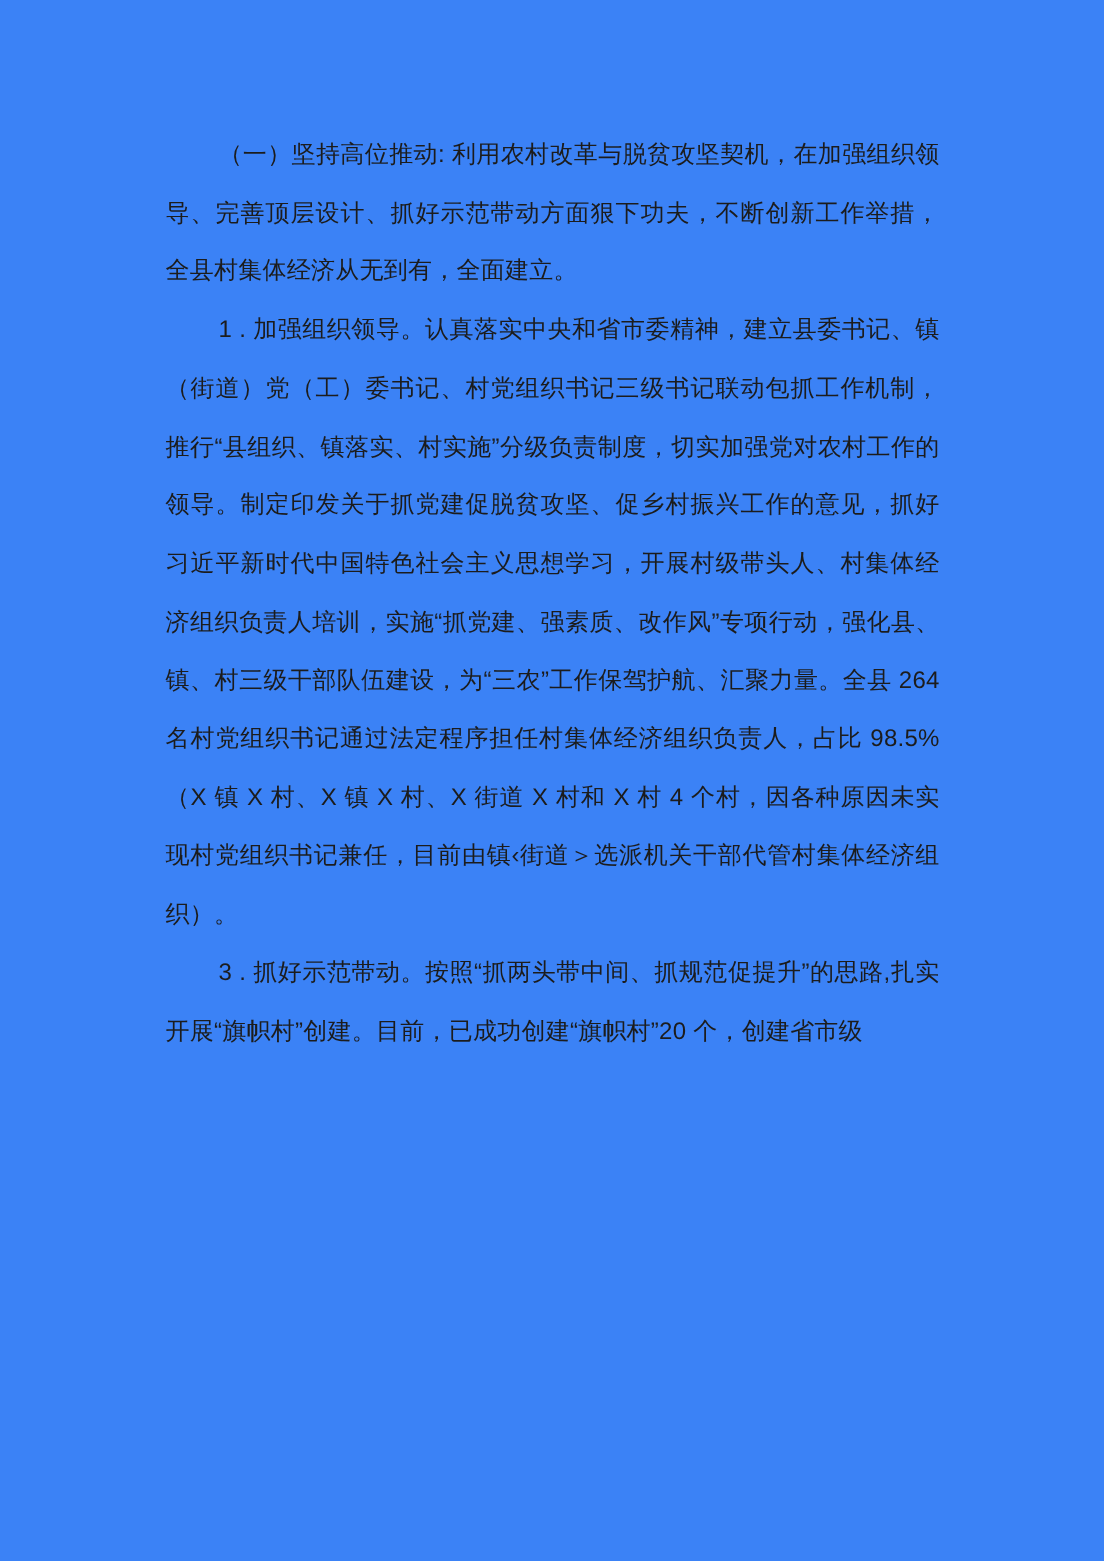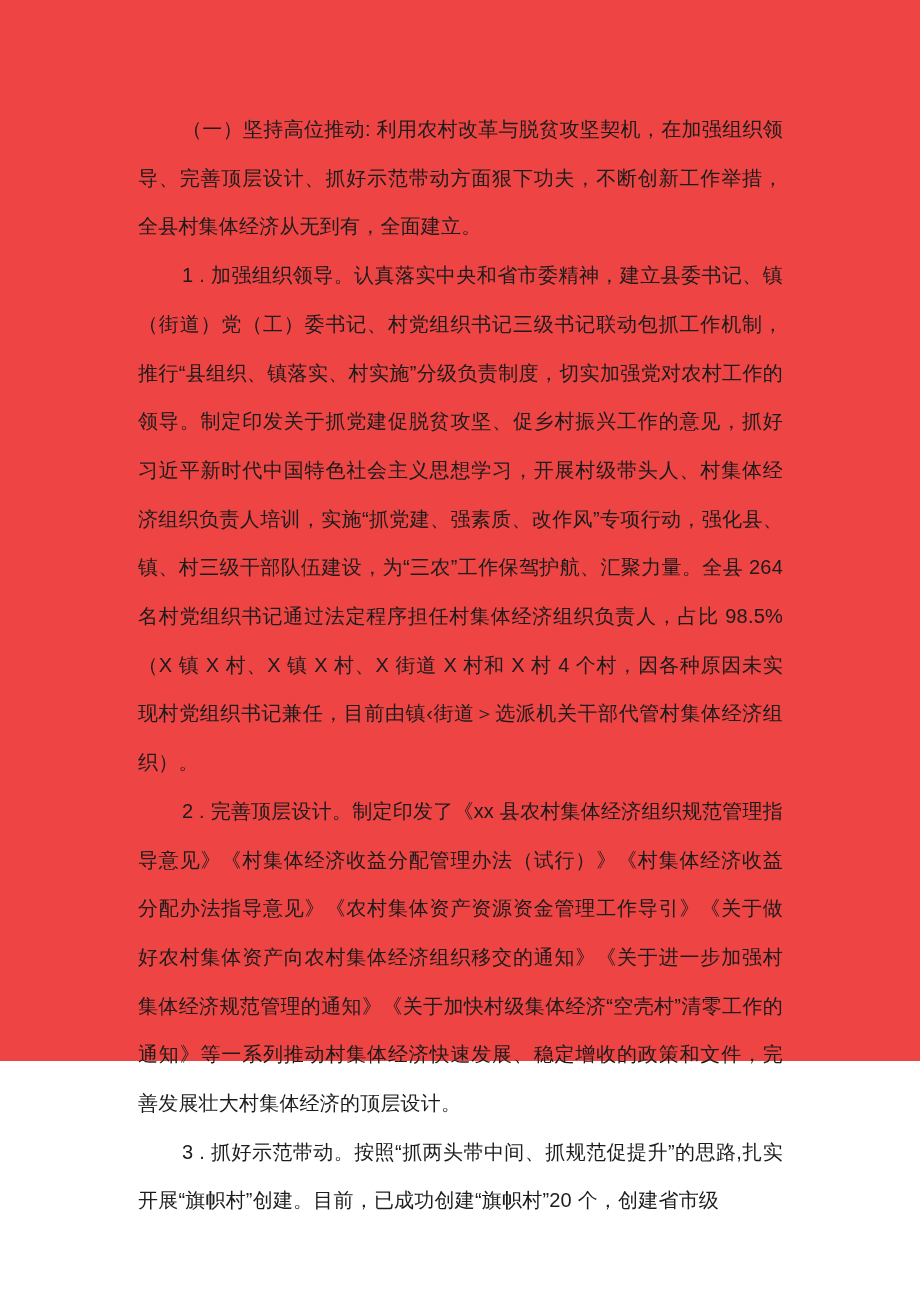--- a/index.html
+++ b/index.html
@@ -9,23 +9,23 @@
   }
   body {
     width: 920px;
     height: 1301px;
     overflow: hidden;
     font-family: "Liberation Sans", sans-serif;
   }
   .doc-page {
     box-sizing: border-box;
     width: 920px;
-    height: 1061px;
+    height: 1301px;
     padding: 105px 137px 0 138px;
-    background: #ef4444;
+    background: #3b82f6;
   }
   .doc-body p {
     margin: 0;
     padding: 0;
     font-size: 20px;
     line-height: 48.7px;
     letter-spacing: 0.2px;
     color: #1c1c1c;
     text-align: justify;
     text-justify: inter-ideograph;
@@ -33,16 +33,15 @@
     word-break: break-all;
   }
 </style>
 </head>
 <body>
 
 <div class="doc-page">
   <div class="doc-body">
     <p>（一）坚持高位推动: 利用农村改革与脱贫攻坚契机，在加强组织领导、完善顶层设计、抓好示范带动方面狠下功夫，不断创新工作举措，全县村集体经济从无到有，全面建立。</p>
     <p>1 . 加强组织领导。认真落实中央和省市委精神，建立县委书记、镇（街道）党（工）委书记、村党组织书记三级书记联动包抓工作机制，推行“县组织、镇落实、村实施”分级负责制度，切实加强党对农村工作的领导。制定印发关于抓党建促脱贫攻坚、促乡村振兴工作的意见，抓好习近平新时代中国特色社会主义思想学习，开展村级带头人、村集体经济组织负责人培训，实施“抓党建、强素质、改作风”专项行动，强化县、镇、村三级干部队伍建设，为“三农”工作保驾护航、汇聚力量。全县 264 名村党组织书记通过法定程序担任村集体经济组织负责人，占比 98.5%（X 镇 X 村、X 镇 X 村、X 街道 X 村和 X 村 4 个村，因各种原因未实现村党组织书记兼任，目前由镇‹街道＞选派机关干部代管村集体经济组织）。</p>
-    <p>2 . 完善顶层设计。制定印发了《xx 县农村集体经济组织规范管理指导意见》《村集体经济收益分配管理办法（试行）》《村集体经济收益分配办法指导意见》《农村集体资产资源资金管理工作导引》《关于做好农村集体资产向农村集体经济组织移交的通知》《关于进一步加强村集体经济规范管理的通知》《关于加快村级集体经济“空壳村”清零工作的通知》等一系列推动村集体经济快速发展、稳定增收的政策和文件，完善发展壮大村集体经济的顶层设计。</p>
     <p>3 . 抓好示范带动。按照“抓两头带中间、抓规范促提升”的思路,扎实开展“旗帜村”创建。目前，已成功创建“旗帜村”20 个，创建省市级</p>
   </div>
 </div>
 
 </body></html>

